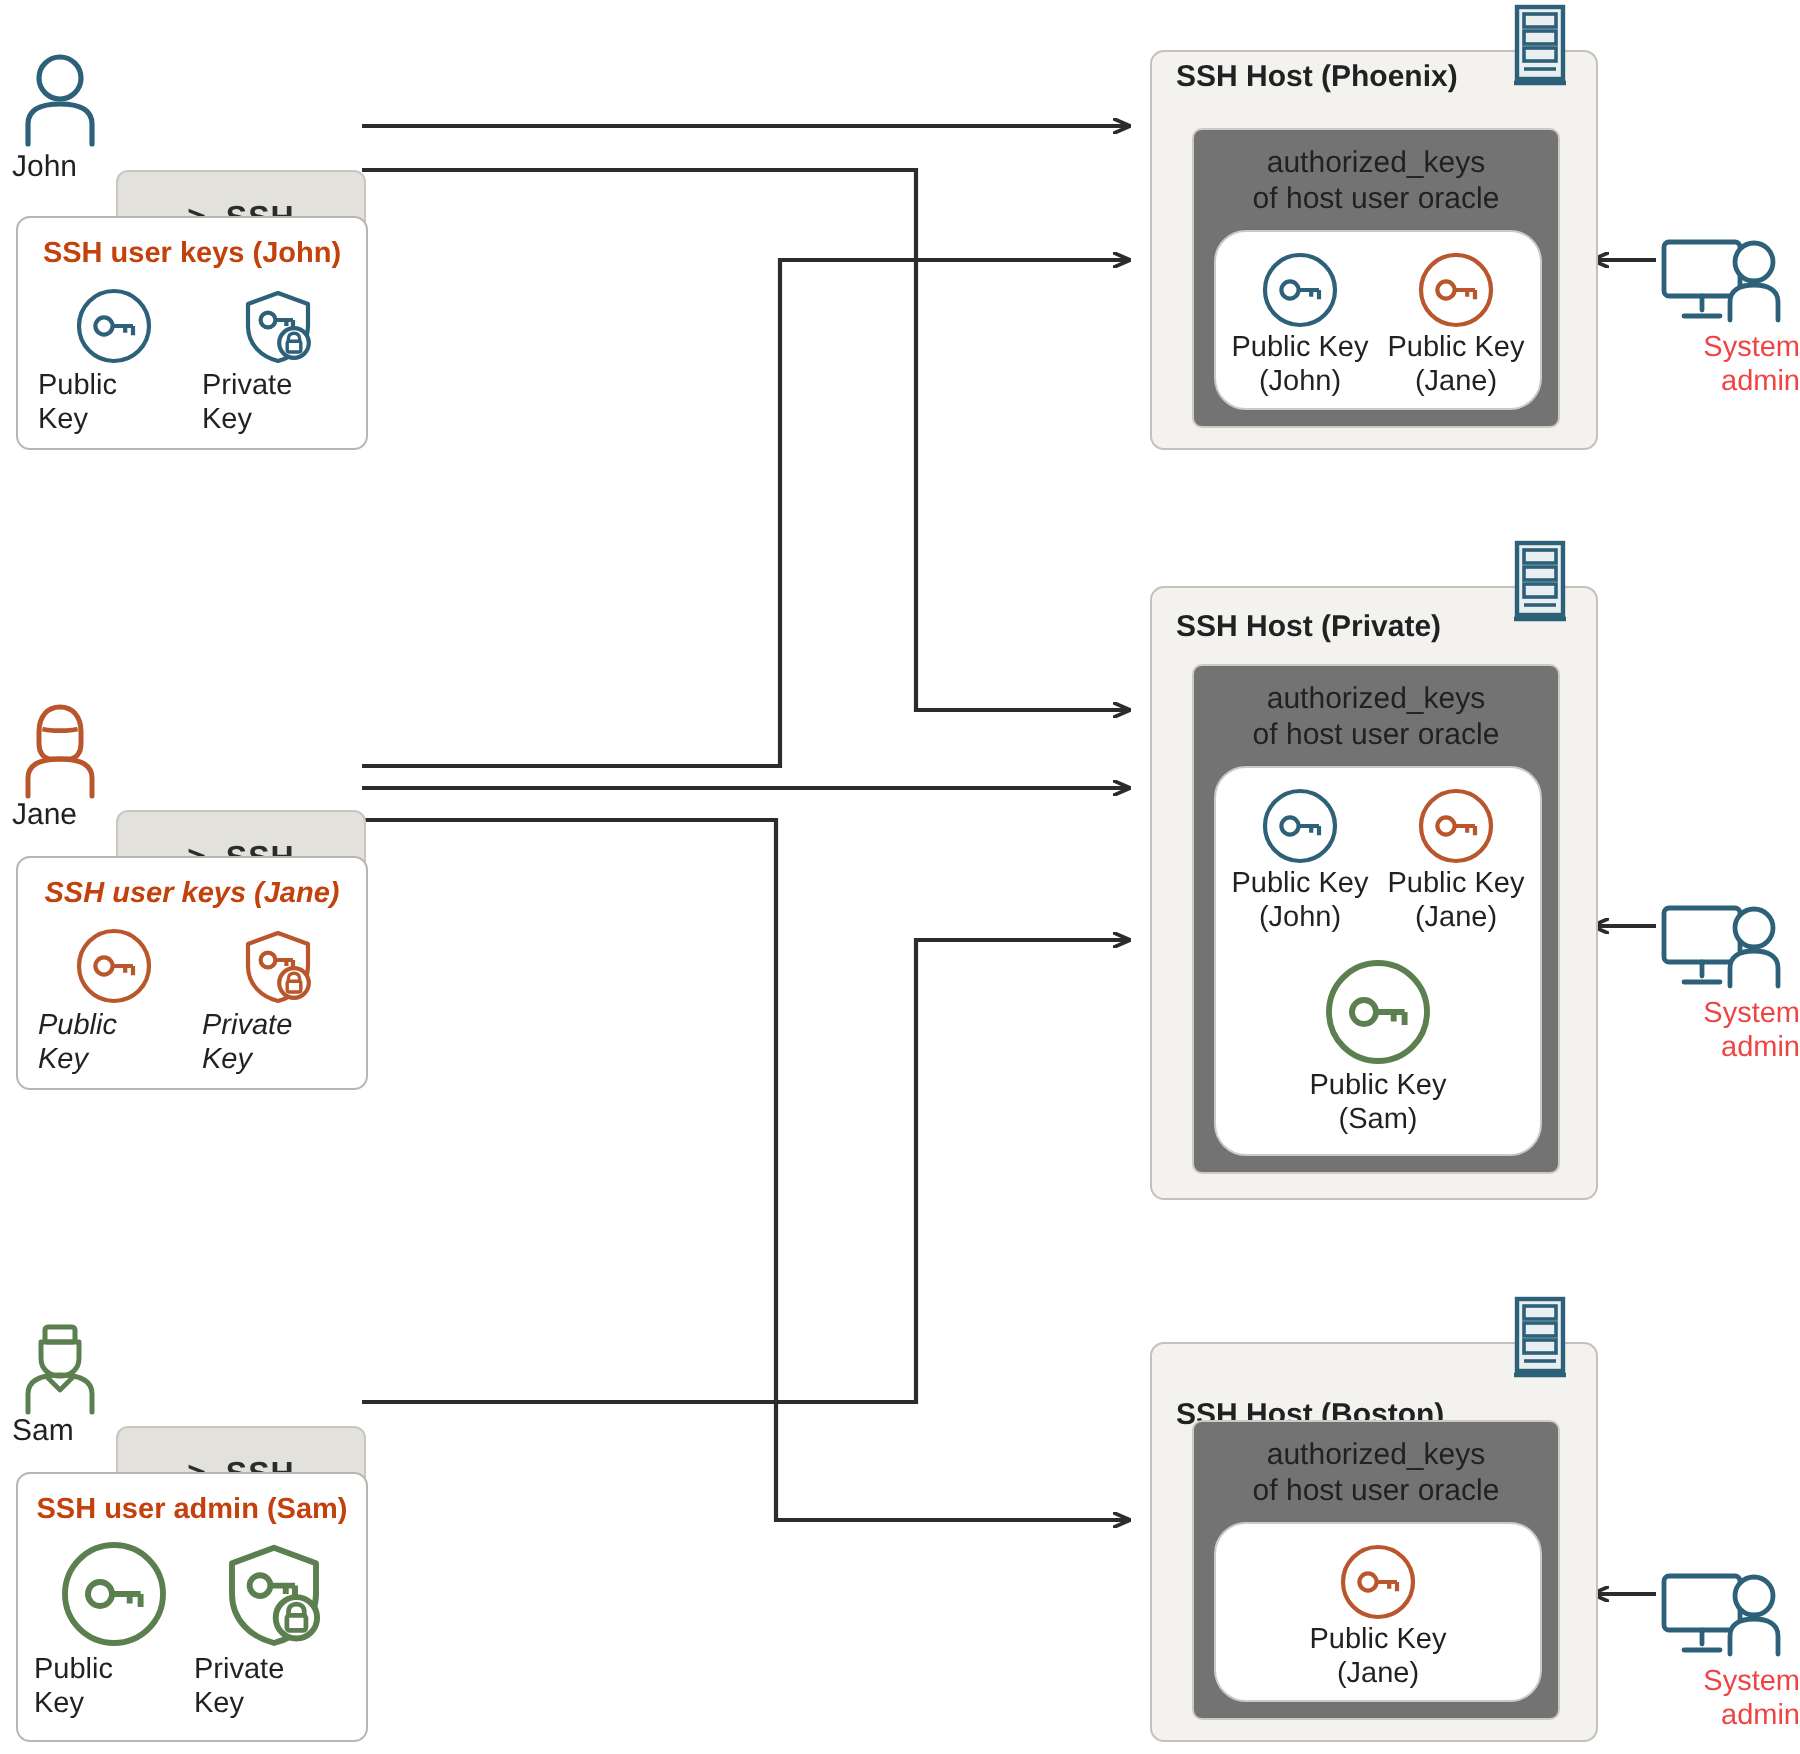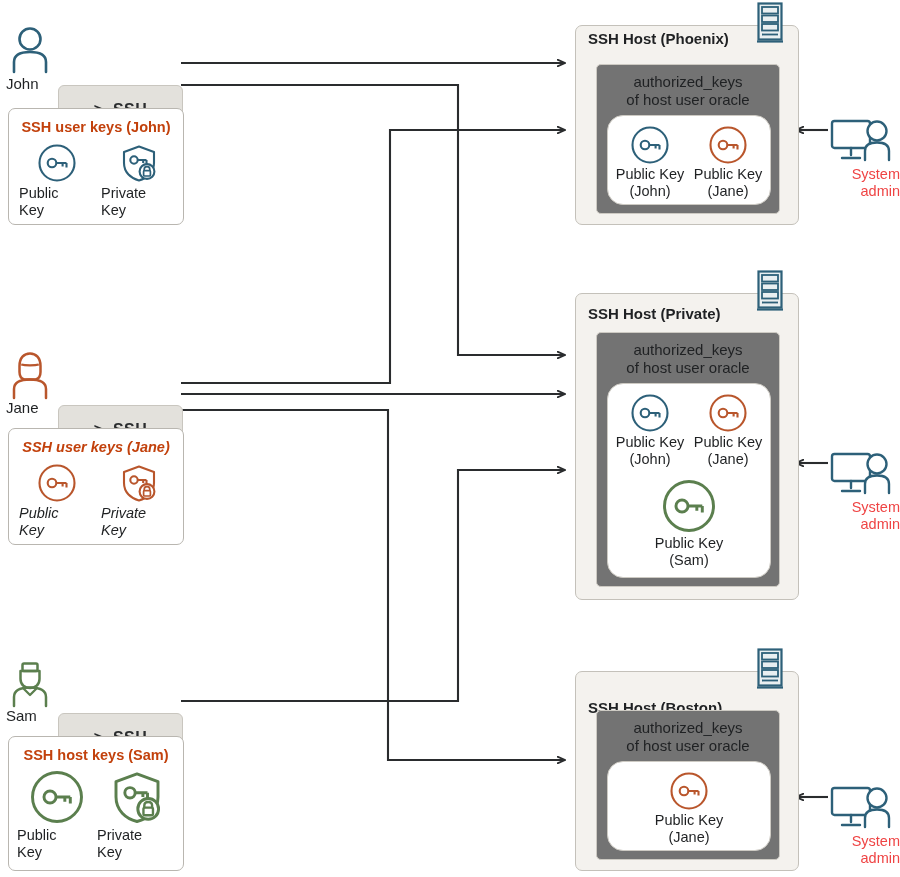--- a/index.html
+++ b/index.html
@@ -154,21 +154,21 @@
     <path d="M6,46 L6,37 C6,30.5 12,27.5 22,27.5 C32,27.5 38,30.5 38,37 L38,46" fill="none" stroke="#5b7f4e" stroke-width="2.5" stroke-linecap="round"></path>
     <path d="M15.5,28.5 L22,35 L28.5,28.5" fill="none" stroke="#5b7f4e" stroke-width="2.3" stroke-linejoin="round"></path>
   </svg>
   <div class="user-name" style="left:6px;top:708px;">Sam</div>
 
   <div class="ssh-box" style="left:58px;top:678px;width:123px;height:48px;">
     <span>&gt;_SSH</span>
   </div>
 
   <div class="keys-panel" style="left:8px;top:736px;width:174px;height:133px;">
-    <div class="keys-title" style="top:10px;">SSH host keys (Sam)</div>
+    <div class="keys-title" style="top:10px;">SSH user admin (Sam)</div>
 
     <div class="key-item" style="left:8px;top:32px;width:80px;">
       <svg class="icon-holder" style="width:56px;height:56px;display:block;" viewBox="0 0 40 40">
         <circle cx="20" cy="20" r="17.5" fill="none" stroke="#5b7f4e" stroke-width="2.1"></circle>
         <circle cx="15" cy="20" r="4.3" fill="none" stroke="#5b7f4e" stroke-width="2.1"></circle>
         <path d="M19.3,20 L29.5,20 M29.5,20 L29.5,24.6 M25.6,20 L25.6,23.4" fill="none" stroke="#5b7f4e" stroke-width="2.1"></path>
       </svg>
       <div class="key-cap" style="margin-top:2px;">Public</div>
       <div class="key-cap">Key</div>
     </div>

